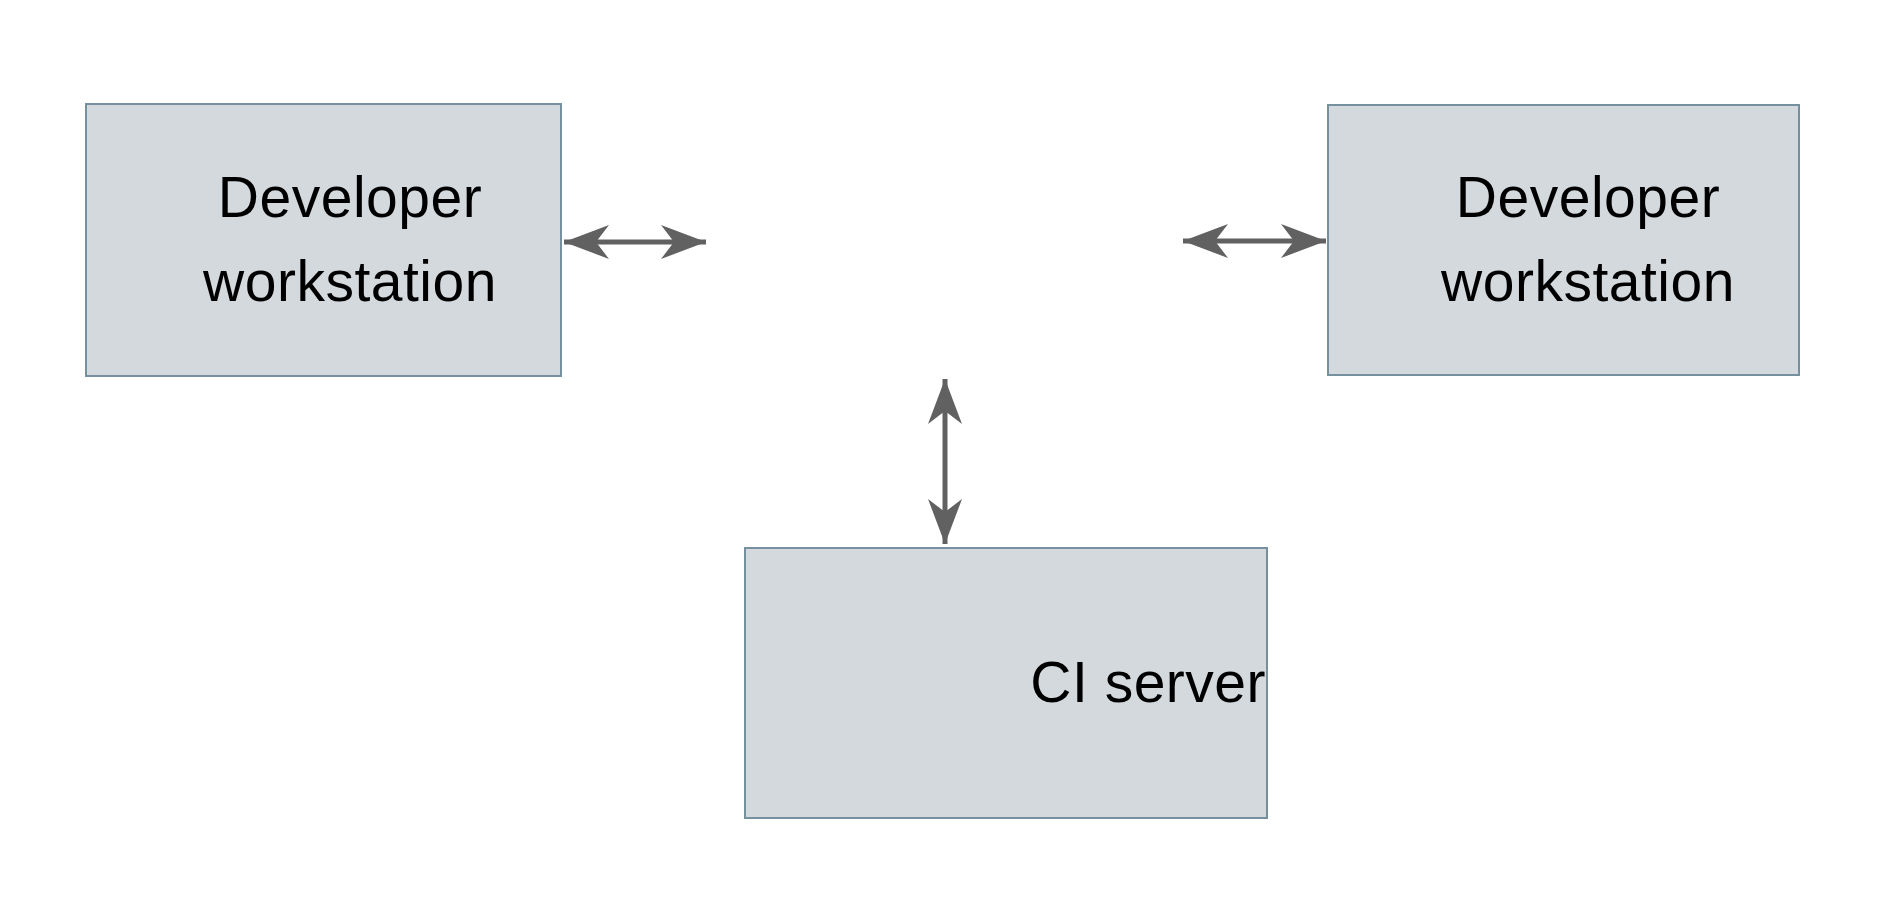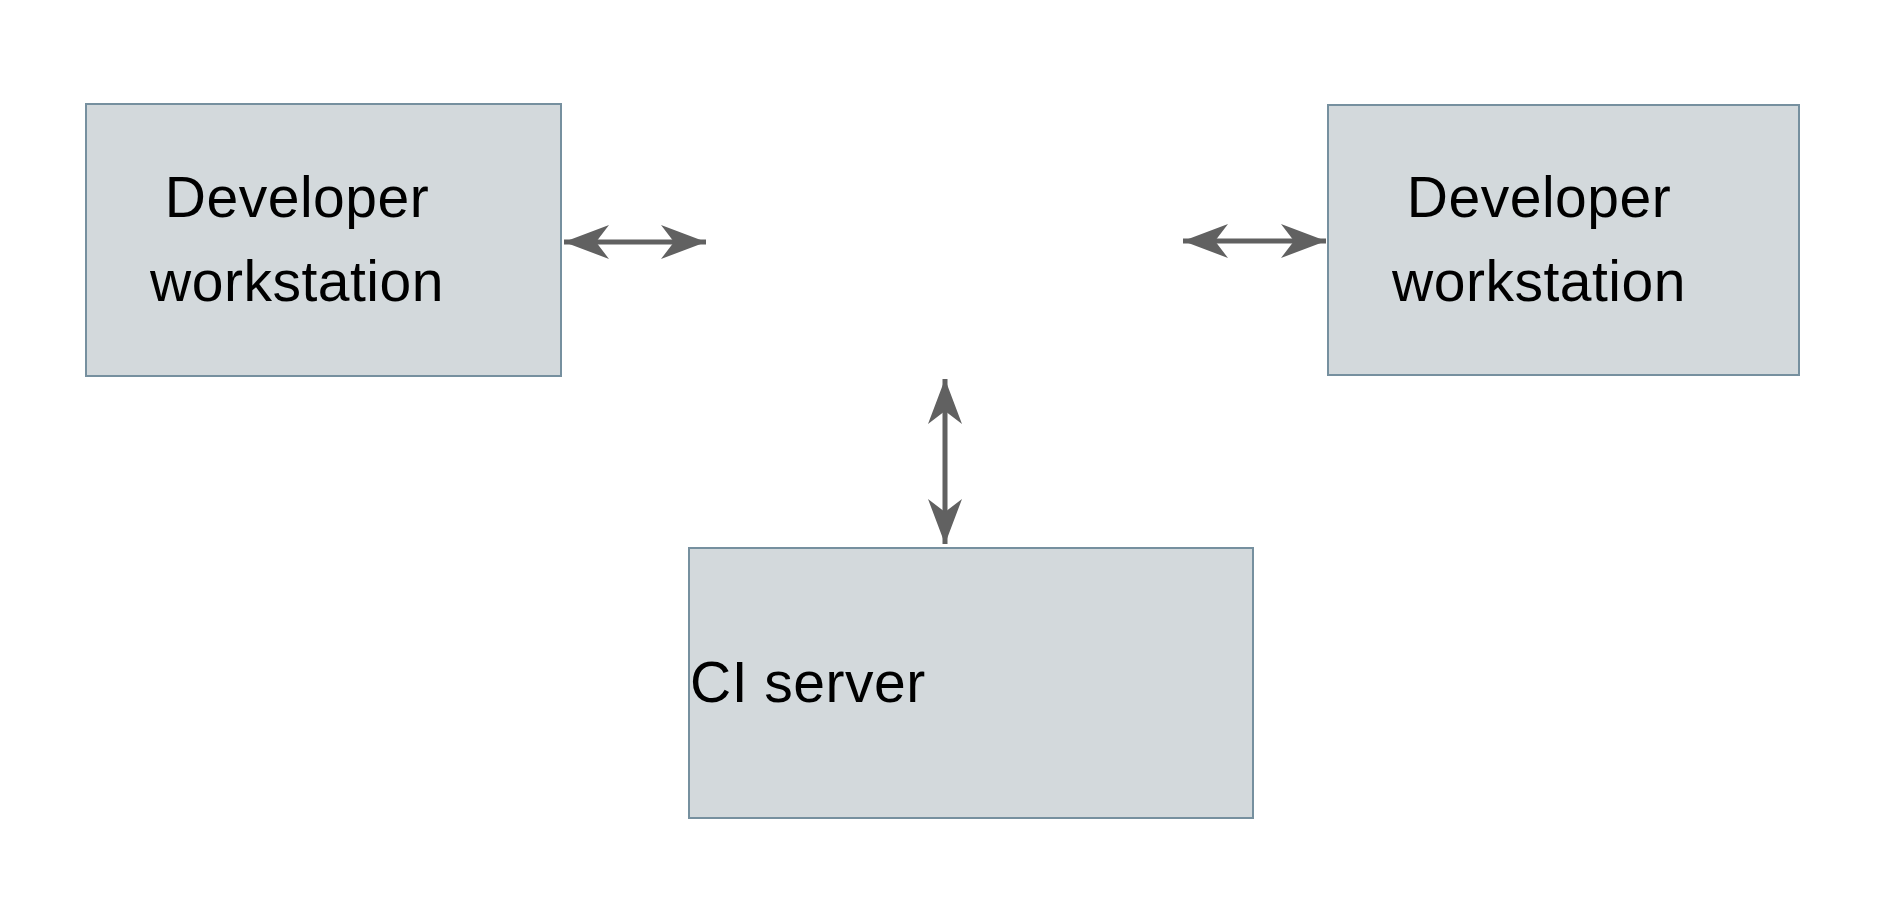--- a/index.html
+++ b/index.html
@@ -20,33 +20,33 @@
     position: relative;
     width: 1900px; height: 922px;
     background: var(--background);
   }
   .node {
     position: absolute;
     background: var(--node-fill);
     border: 2px solid var(--node-border);
     display: flex;
     align-items: center;
-    justify-content: flex-start;
+    justify-content: flex-end;
   }
   .node-label {
     font-size: 57px;
     line-height: 1.47;
     color: var(--text);
     text-align: center;
     letter-spacing: 0.5px;
   }
   #node-dev-left   { left: 85px;   top: 103px; width: 477px; height: 274px; }
   #node-shared     { left: 708px;  top: 103px; width: 474px; height: 275px; }
   #node-dev-right  { left: 1327px; top: 104px; width: 473px; height: 272px; }
-  #node-ci         { left: 688px;  top: 547px; width: 566px; height: 272px; }
+  #node-ci         { left: 744px;  top: 547px; width: 524px; height: 272px; }
   #node-dev-left  .node-label { max-width: 420px; }
   #node-dev-right .node-label { max-width: 420px; }
   #node-shared    .node-label { max-width: 300px; }
   .edges-layer {
     position: absolute;
     left: 0; top: 0;
     width: 1900px; height: 922px;
     pointer-events: none;
   }
   .edge-line {

